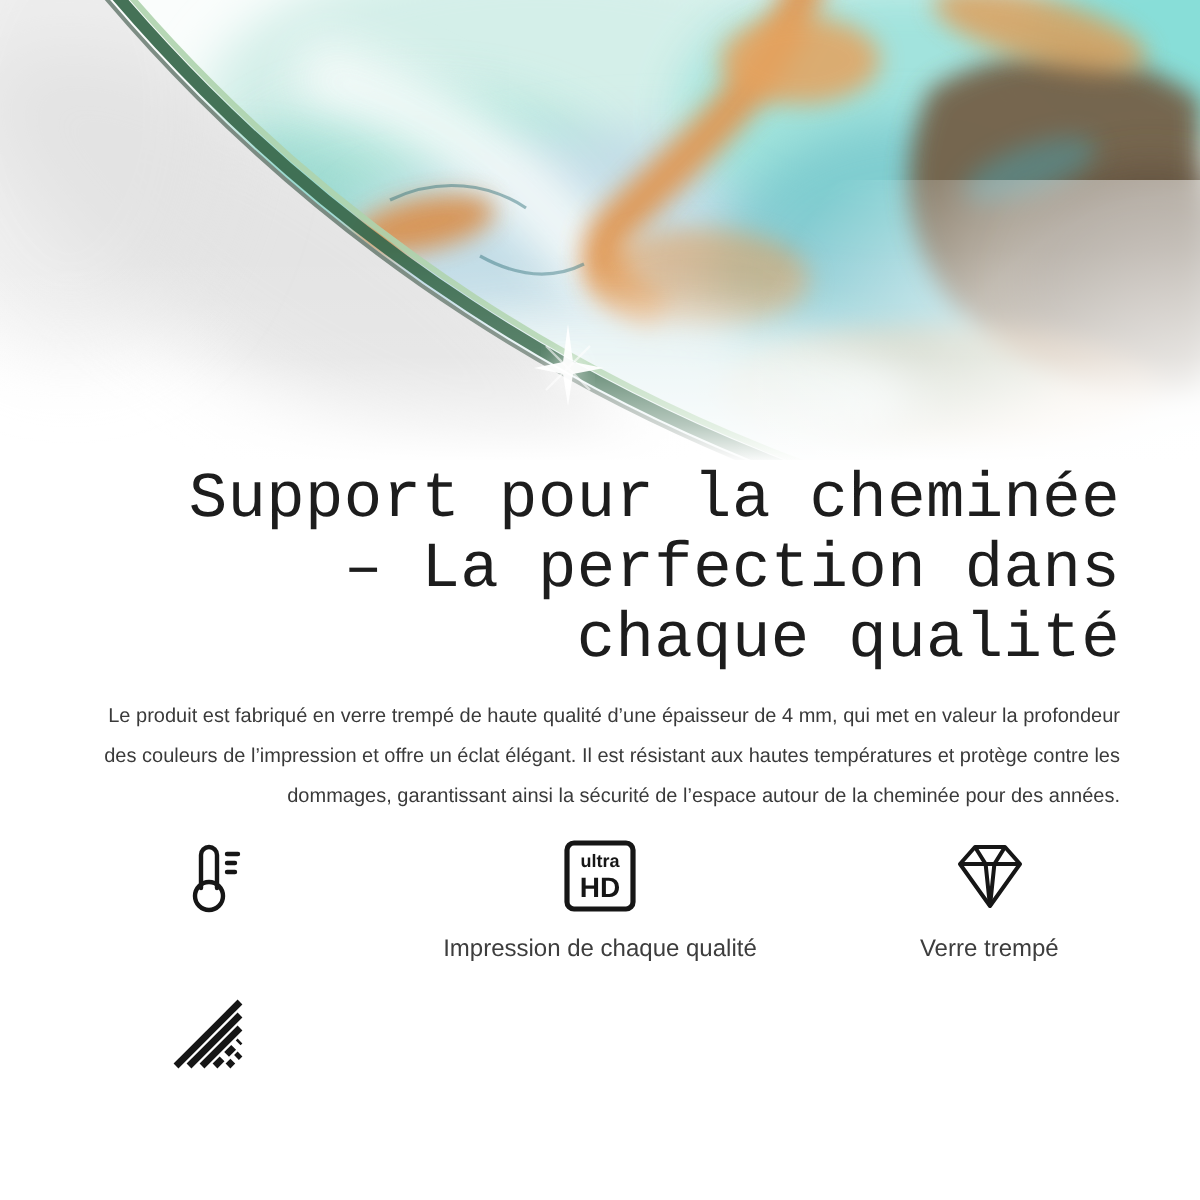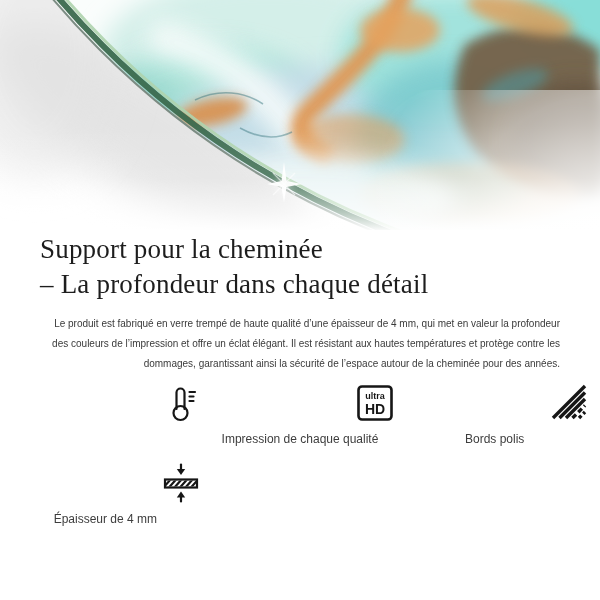--- a/index.html
+++ b/index.html
@@ -7,38 +7,38 @@
     width:600px; height:600px; overflow:hidden;
     background:#ffffff;
     font-family:"Liberation Sans", sans-serif;
     -webkit-font-smoothing:antialiased;
   }
   .hero { width:600px; height:230px; position:relative; }
   .hero svg { display:block; }
   .content { padding:0 40px; }
   .title {
     margin:2px 0 0 0;
-    font-family:Liberation Serif, serif;
+    font-family:Liberation Mono, monospace;
     font-weight:400;
-    font-size:27px; line-height:35px;
-    color:#1d1d1d; letter-spacing:0.2px;
+    font-size:32px; line-height:35px;
+    color:#1d1d1d; letter-spacing:0.2px;text-align:right;
   }
   .title span { display:block; }
   .desc {
     margin:12px 0 0 0;
     font-size:10px; line-height:20px;
     color:#3a3a3a; max-width:524px;text-align:right;
   }
   .features {
     margin:6px 8px 0 8px;
     display:grid; grid-template-columns:repeat(3, 1fr);
     row-gap:14px;
   }
   .feature { text-align:center; }
-  .icon-wrap { height:46px; display:flex; align-items:center; justify-content:flex-end; }
+  .icon-wrap { height:46px; display:flex; align-items:center; justify-content:center; }
   .feature .label { margin-top:6px; font-size:12px; color:#3d3d3d; }
 </style>
 </head>
 <body>
 
 <div class="hero">
   <svg width="600" height="230" viewBox="0 0 600 230" aria-hidden="true">
     <defs>
       <filter id="b6" x="-60%" y="-60%" width="220%" height="220%">
           <feGaussianBlur stdDeviation="6"></feGaussianBlur>
@@ -109,21 +109,21 @@
     </g>
 
     <rect x="0" y="120" width="600" height="112" fill="url(#fadeB)"></rect>
     <rect x="350" y="90" width="250" height="142" fill="url(#fadeBR)"></rect>
   </svg>
 </div>
 
 <div class="content">
   <h1 class="title">
     <span>Support pour la cheminée</span>
-    <span>– La profondeur dans chaque détail</span>
+    <span>– La perfection dans chaque qualité</span>
   </h1>
   <p class="desc">Le produit est fabriqué en verre trempé de haute qualité d’une épaisseur de 4 mm, qui met en valeur la profondeur des couleurs de l’impression et offre un éclat élégant. Il est résistant aux hautes températures et protège contre les dommages, garantissant ainsi la sécurité de l’espace autour de la cheminée pour des années.</p>
 </div>
 
 <div class="features">
 
   <div class="feature">
     <div class="icon-wrap">
       <svg width="44" height="44" viewBox="0 0 44 44">
         <g fill="none" stroke="#161616" stroke-width="2.2" stroke-linecap="round">
@@ -140,50 +140,42 @@
       <svg width="44" height="44" viewBox="0 0 44 44">
         <rect x="5.5" y="5.5" width="33" height="33" rx="3.5" fill="none" stroke="#161616" stroke-width="2.6"></rect>
         <text x="22" y="17.5" text-anchor="middle" font-size="9" font-weight="600" fill="#161616" font-family="Liberation Sans, sans-serif">ultra</text>
         <text x="22" y="32.5" text-anchor="middle" font-size="14" font-weight="700" fill="#161616" font-family="Liberation Sans, sans-serif">HD</text>
       </svg>
     </div>
     <div class="label">Impression de chaque qualité</div>
   </div>
 
 
+  <div class="feature">
+    <div class="icon-wrap">
+      <svg width="44" height="44" viewBox="0 0 44 44">
+        <g fill="none" stroke="#161616" stroke-width="2" stroke-linejoin="round">
+          <path d="M14.5,7.5 H29.5 L37,16 L22,37 L7,16 Z"></path>
+          <path d="M7,16 H37"></path>
+          <path d="M14.5,7.5 L19.8,16 L22,37"></path>
+          <path d="M29.5,7.5 L24.2,16 L22,37"></path>
+        </g>
+      </svg>
+    </div>
+    <div class="label">Verre trempé</div>
+  </div>
 
   <div class="feature">
     <div class="icon-wrap">
       <svg width="44" height="44" viewBox="0 0 44 44">
         <g stroke="#161616" stroke-width="3.4" fill="none">
           <path d="M5,37 L37,5"></path>
           <path d="M11.5,37 L37,11.5"></path>
           <path d="M18,37 L37,18"></path>
           <path d="M24.5,37 L37,24.5" stroke-dasharray="5 3.2"></path>
           <path d="M31,37 L37,31" stroke-dasharray="3.4 2.6"></path>
         </g>
       </svg>
     </div>
-    <div class="label">Bords polis</div>
   </div>
 
-  <div class="feature">
-    <div class="icon-wrap">
-      <svg width="44" height="44" viewBox="0 0 44 44">
-        <defs>
-            <clipPath id="barClip">
-              <rect x="7" y="19.5" width="30" height="6"></rect>
-            </clipPath>
-          </defs>
-        <g clip-path="url(#barClip)" stroke="#161616" stroke-width="2.2">
-          <path d="M4,27 L12,18 M9.5,27 L17.5,18 M15,27 L23,18 M20.5,27 L28.5,18 M26,27 L34,18 M31.5,27 L39.5,18"></path>
-        </g>
-        <rect x="6" y="18.5" width="32" height="8" fill="none" stroke="#161616" stroke-width="2.2"></rect>
-        <path d="M22,3.5 V9" stroke="#161616" stroke-width="2.2" stroke-linecap="round"></path>
-        <path d="M17.8,8 L22,14 L26.2,8 Z" fill="#161616"></path>
-        <path d="M22,40.5 V35" stroke="#161616" stroke-width="2.2" stroke-linecap="round"></path>
-        <path d="M17.8,36.5 L22,30.5 L26.2,36.5 Z" fill="#161616"></path>
-      </svg>
-    </div>
-    <div class="label">Épaisseur de 4 mm</div>
-  </div>
 
 </div>
 
 </body></html>

